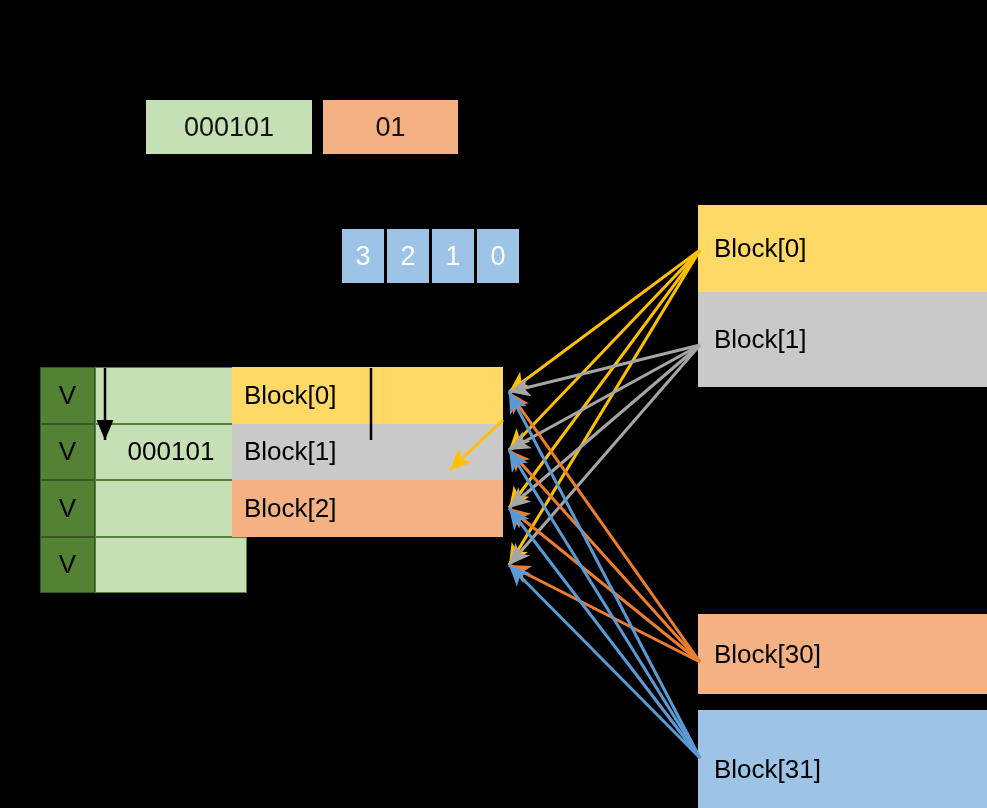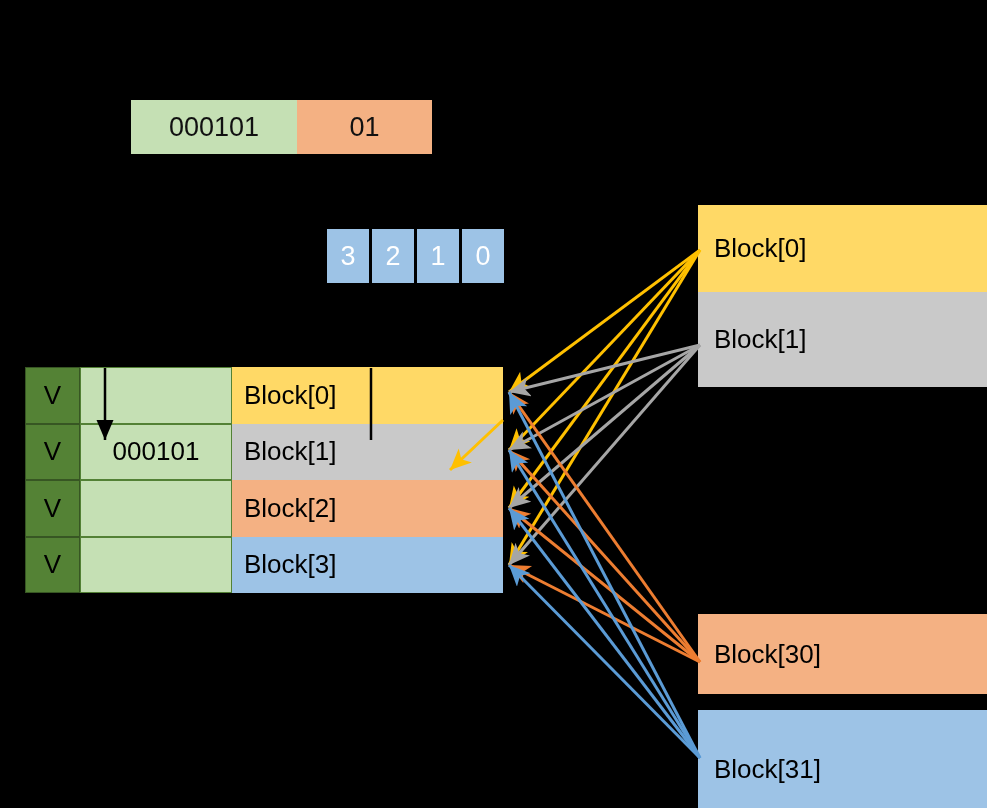--- a/index.html
+++ b/index.html
@@ -1,25 +1,25 @@
 <!DOCTYPE html>
 <html><head>
 <meta charset="utf-8">
 <style>
   html,body{margin:0;padding:0;background:#000;}
   body{width:987px;height:808px;position:relative;overflow:hidden;
        font-family:"Liberation Sans",sans-serif;}
   .abs{position:absolute;}
-  .ctr{display:flex;align-items:center;justify-content:center;}
+  .ctr{display:flex;align-items:center;justify-content:center;margin-left:15px;}
   .lft{display:flex;align-items:center;}
 
   
   #addr-tag{left:131px;top:100px;width:166px;height:54px;background:#c5e0b4;
             color:#111;font-size:27px;}
-  #addr-idx{left:297px;top:100px;width:135px;height:54px;background:#f4b183;
+  #addr-idx{left:308px;top:100px;width:135px;height:54px;background:#f4b183;
             color:#111;font-size:27px;}
 
   
   .wbox{top:229px;width:42px;height:54px;background:#9dc3e6;color:#fff;font-size:27px;}
 
   
   #cache{left:25px;top:367px;width:478px;height:226px;}
   .crow{position:absolute;left:0;width:478px;height:56.5px;}
   .cv{position:absolute;left:0;top:0;width:55px;height:100%;
       background:#548235;border:1px solid #375623;box-sizing:border-box;
@@ -68,21 +68,20 @@
 
   <div class="crow" style="top:113px">
     <div class="cv ctr">V</div>
     <div class="ctag ctr"></div>
     <div class="cblk lft" style="background:#f4b183">Block[2]</div>
   </div>
 
   <div class="crow" style="top:169.5px">
     <div class="cv ctr">V</div>
     <div class="ctag ctr"></div>
-    <div class="cblk lft" style="background:#9dc3e6">Block[3]</div>
   </div>
 </div>
 
 <div class="abs mblk lft" id="mem0">Block[0]</div>
 <div class="abs mblk lft" id="mem1">Block[1]</div>
 <div class="abs mblk lft" id="mem30">Block[30]</div>
 <div class="abs mblk lft" id="mem31">Block[31]</div>
 
 <svg class="overlay" viewBox="0 0 987 808">
   <defs>

